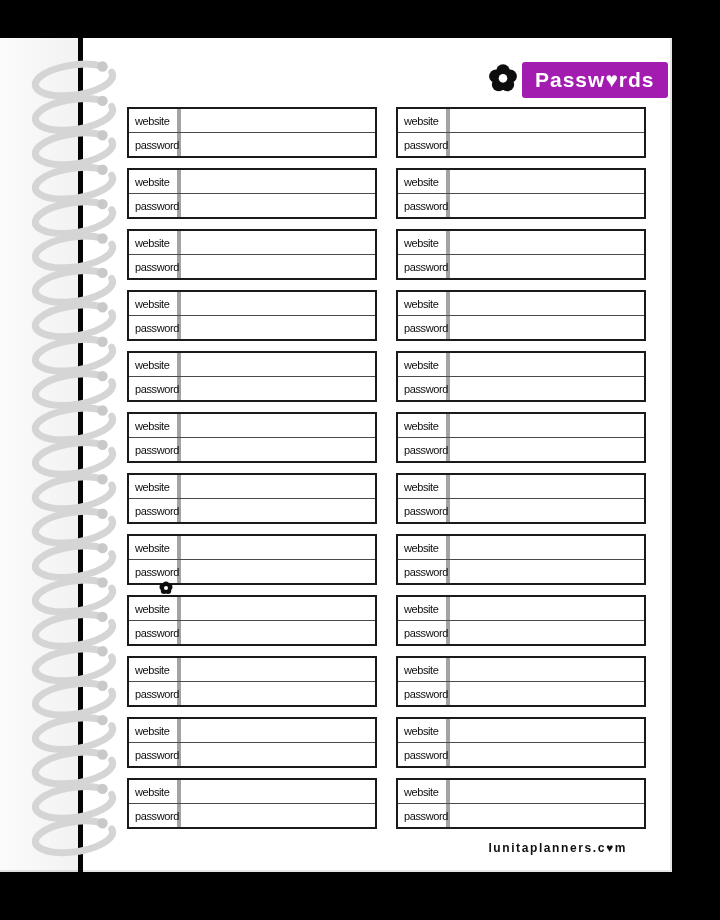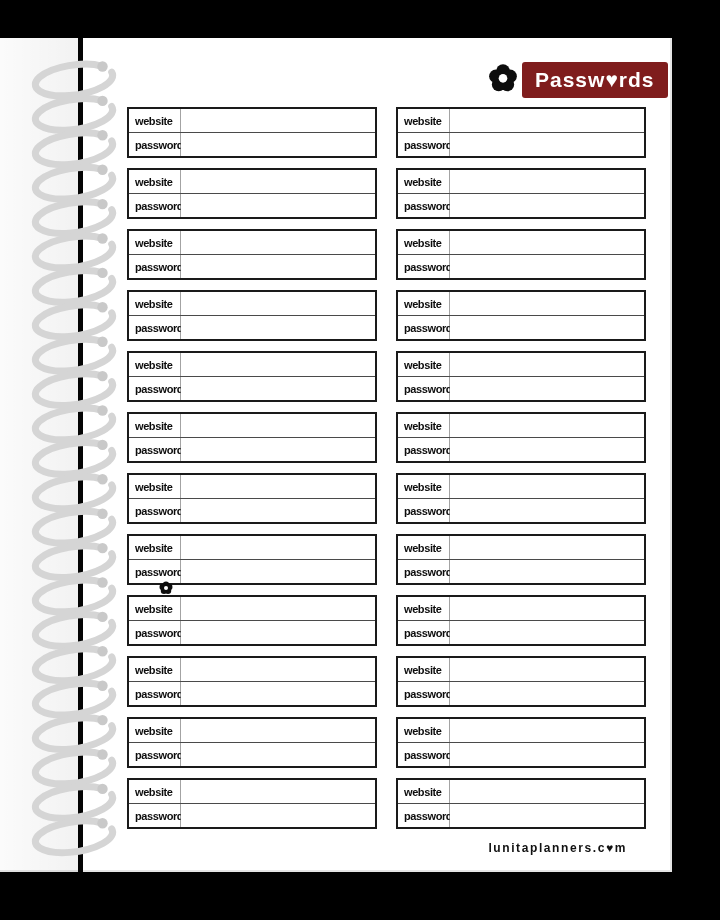--- a/index.html
+++ b/index.html
@@ -43,21 +43,21 @@
   }
   .header-flower {
     position: absolute;
     left: 488px; top: 25px;
     width: 30px; height: 31px;
   }
   .title-box {
     position: absolute;
     left: 522px; top: 24px;
     height: 36px;
-    background: #7f1d1d;
+    background: #a21caf;
     color: #ffffff;
     display: flex; align-items: center;
     padding: 0 13px;
     border-radius: 3px;
     font-size: 21px;
     font-weight: 700;
     letter-spacing: 1px;
   }
   .col {
     position: absolute;
@@ -80,26 +80,26 @@
   .entry-row {
     flex: 1;
     display: flex;
     align-items: stretch;
     min-height: 0;
   }
   .entry-row.website-row { border-bottom: 1px solid #4a4a4a; }
   .entry-label {
     box-sizing: border-box;
     width: 52px;
-    border-right: 1px solid #a3a3a3;
+    border-right: 4px solid #a3a3a3;
     display: flex;
     align-items: center;
     padding-left: 6px;
     font-size: 11px;
-    font-weight: 700;
+    font-weight: 400;
     letter-spacing: -0.4px;
     color: #0d0d0d;
     white-space: nowrap;
   }
   .entry-input {
     flex: 1;
     background: #fff;
   }
   .divider-flower {
     position: absolute;

